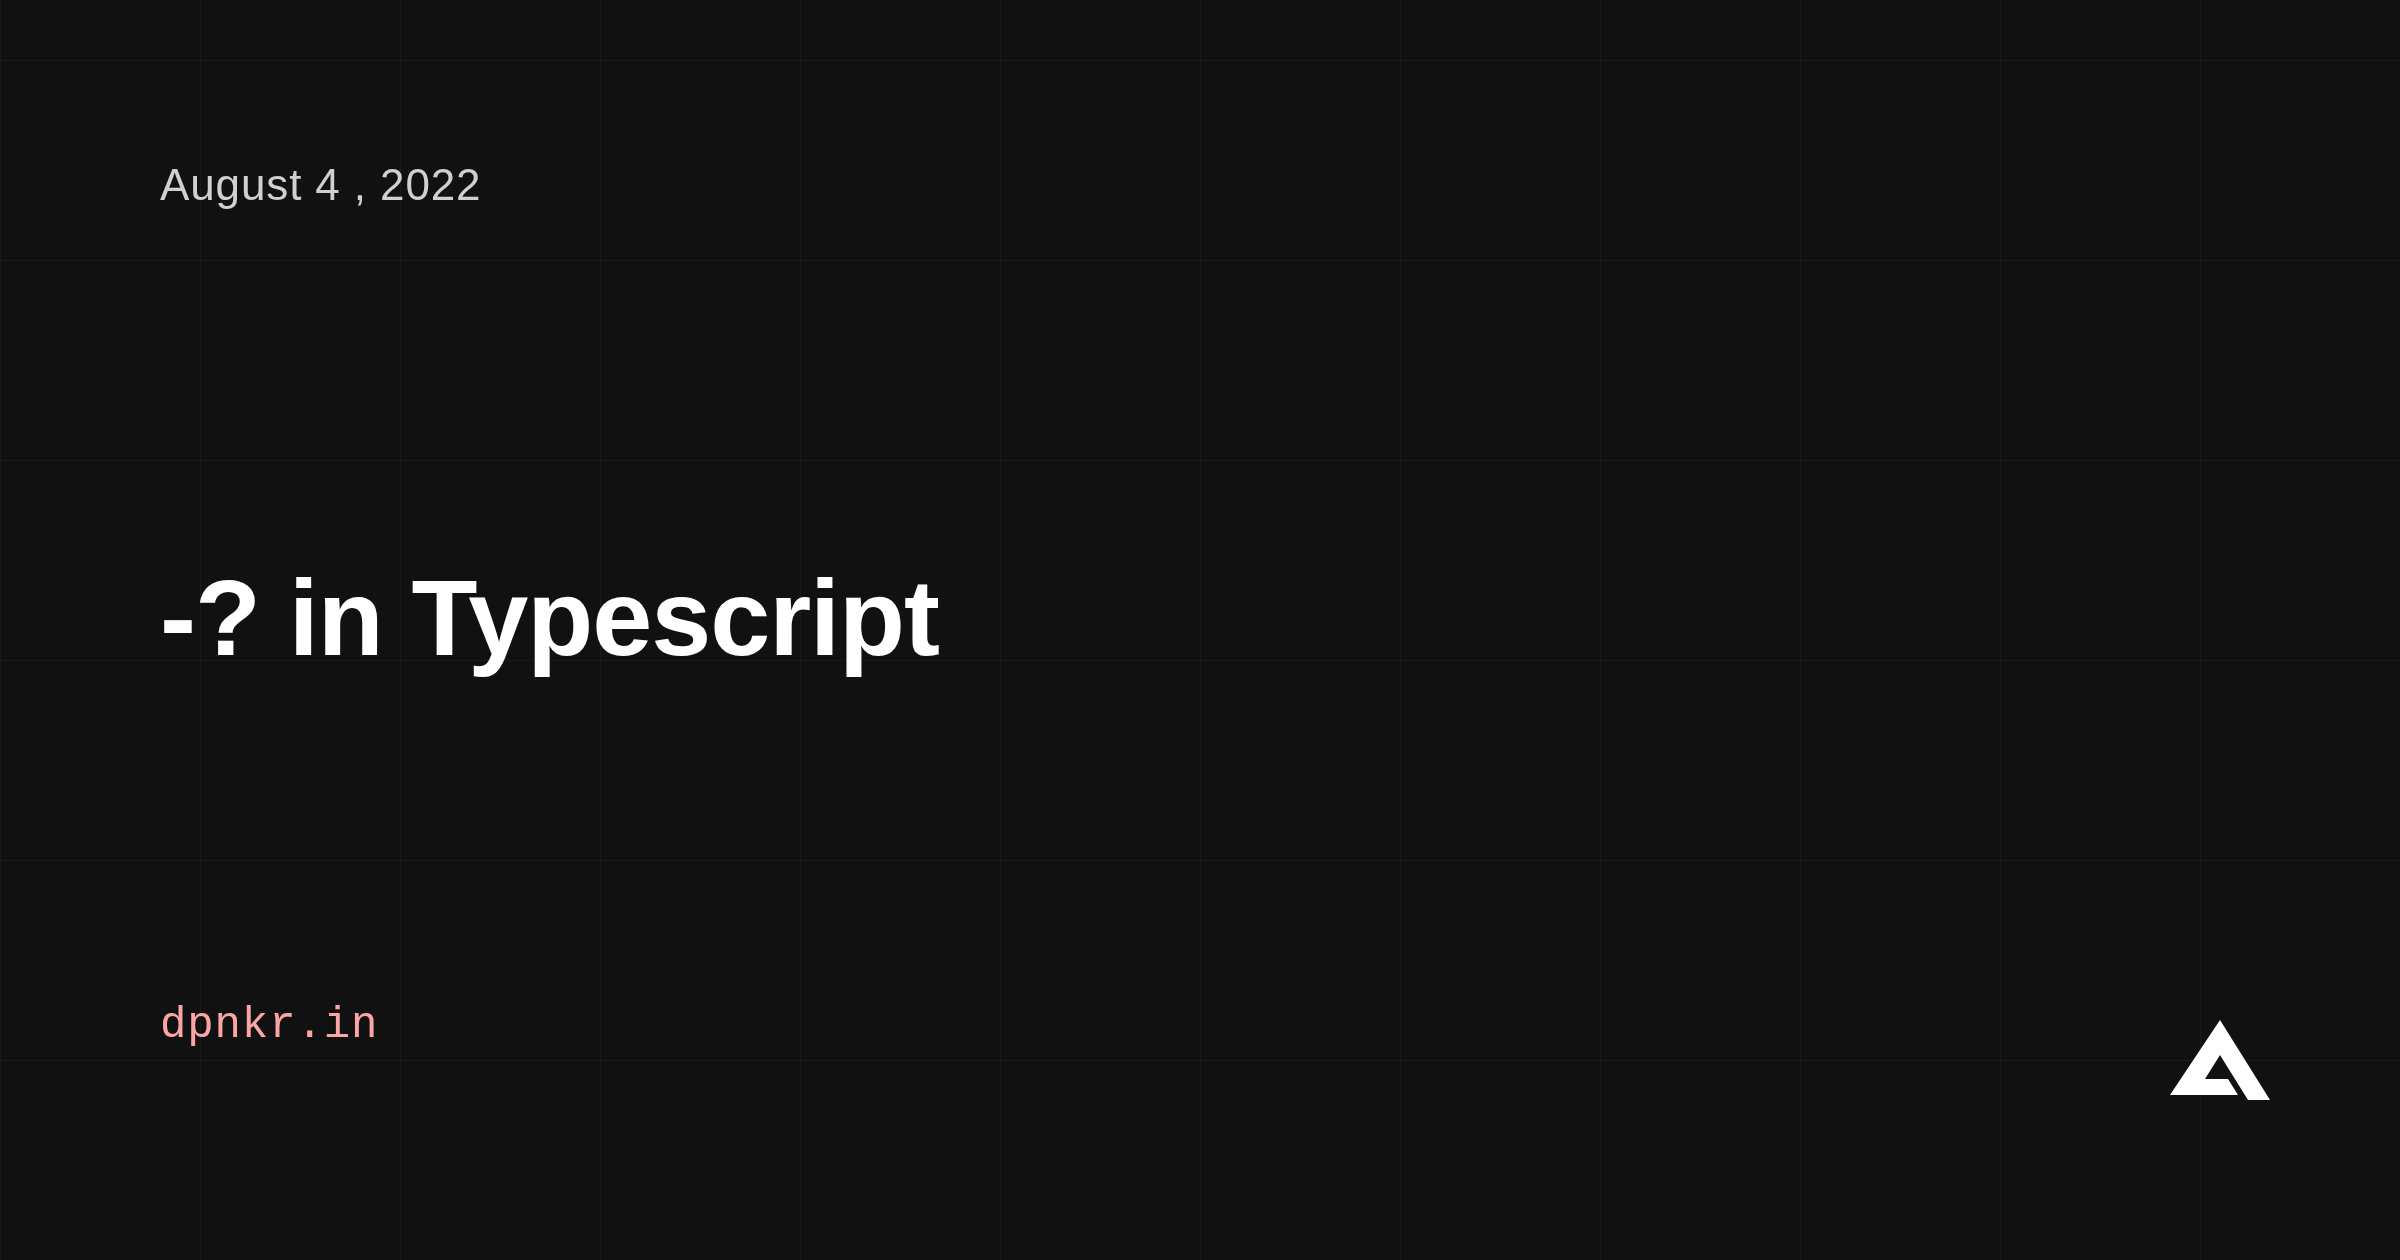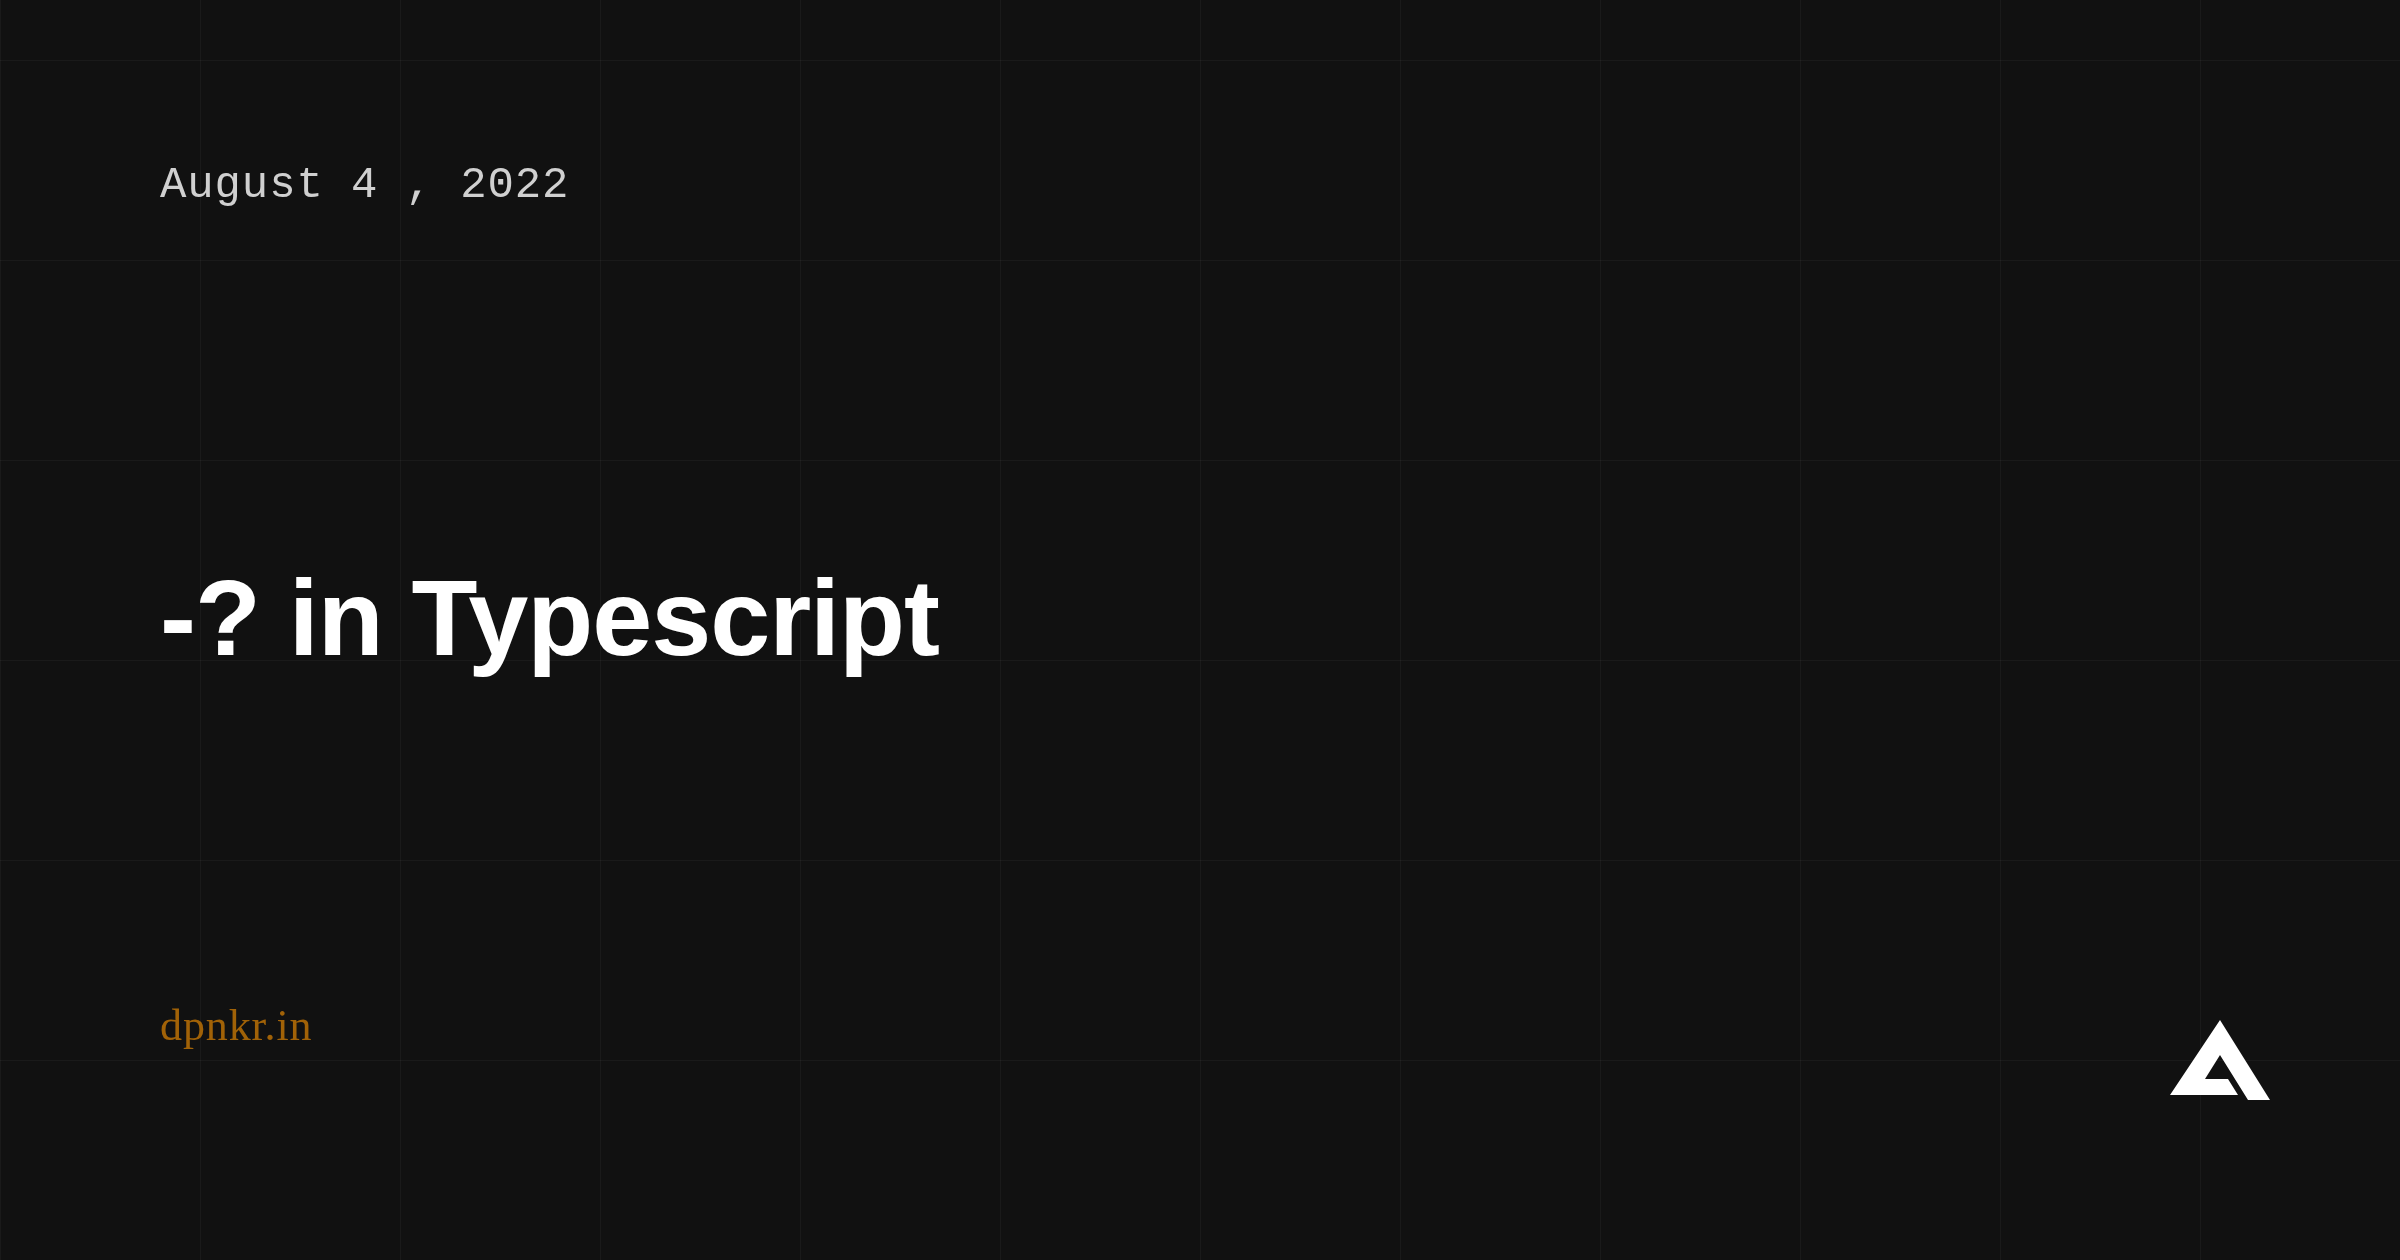--- a/index.html
+++ b/index.html
@@ -12,42 +12,42 @@
       background-image:
         linear-gradient(to right, rgba(255,255,255,0.04) 1px, transparent 1px),
         linear-gradient(to bottom, rgba(255,255,255,0.04) 1px, transparent 1px);
       background-size: 200px 200px;
       background-position: 0 60px;
     }
     .date {
       position: absolute;
       left: 160px;
       top: 160px;
-      font-family: Liberation Mono, monospace;
+      font-family: Liberation Sans, sans-serif;
       font-size: 44px;
       color: #d0d0d0;
       letter-spacing: 0.02em;
     }
     .title {
       position: absolute;
       left: 160px;
       top: 555px;
       font-family: Liberation Sans, sans-serif;
       font-weight: 800;
       font-size: 108px;
       color: #ffffff;
       letter-spacing: -0.01em;
     }
     .domain {
       position: absolute;
       left: 160px;
       top: 1000px;
-      font-family: Liberation Serif, serif;
+      font-family: Liberation Mono, monospace;
       font-size: 44px;
-      color: #a16207;
+      color: #fca5a5;
       letter-spacing: 0.02em;
       text-align: center;
     }
     .logo {
       position: absolute;
       right: 130px;
       bottom: 160px;
       width: 100px;
       height: 80px;
     }

